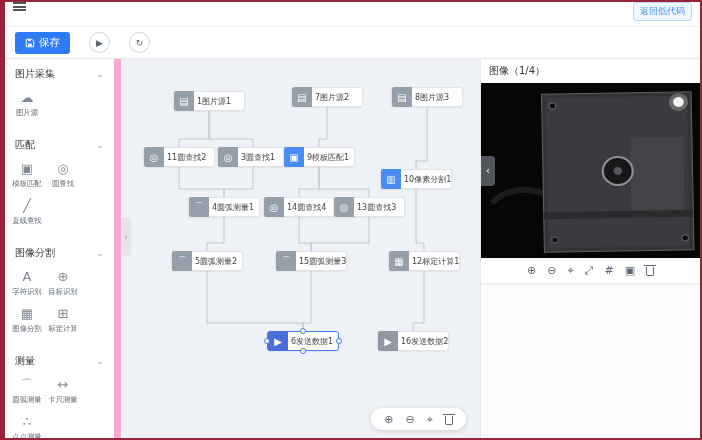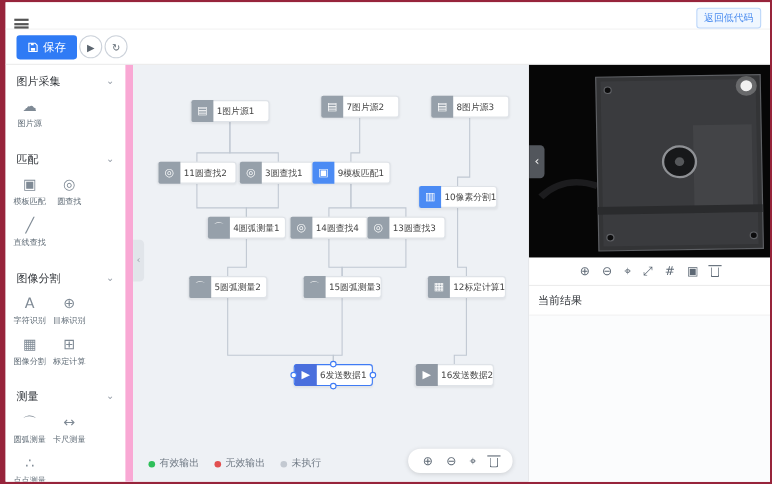--- a/index.html
+++ b/index.html
@@ -3,29 +3,29 @@
 <meta charset="utf-8">
 <style>
   *{margin:0;padding:0;box-sizing:border-box}
   html,body{background:#9a9a9a}
   .app{position:relative;width:702px;height:440px;margin:0 auto;background:#fff;
        border:2px solid #97243b;border-left-width:5px;overflow:hidden;
        display:flex;flex-direction:column;
        font-family:"DejaVu Sans","Liberation Sans",sans-serif;color:#333}
 
   
-  .topbar{height:25px;display:flex;align-items:flex-end;justify-content:space-between;
+  .topbar{height:25px;display:flex;align-items:flex-start;justify-content:space-between;
           padding:0 8px;border-bottom:1px solid #efefef;background:#fff}
   .hamburger{width:13px;height:9px;border-top:2px solid #555;border-bottom:2px solid #555;position:relative;cursor:pointer}
   .hamburger::after{content:"";position:absolute;left:0;right:0;top:2px;height:2px;background:#555}
   .back-btn{font-size:9px;color:#4c8df0;background:#f0f7ff;border:1px solid #bcd6fa;border-radius:3px;
             padding:2px 6px;max-width:62px;white-space:nowrap;overflow:hidden;text-overflow:ellipsis;cursor:pointer}
 
   
-  .toolbar{height:32px;display:flex;align-items:center;gap:2px;padding:0 10px;border-bottom:1px solid #e9e9e9;background:#fff}
+  .toolbar{height:32px;display:flex;align-items:center;gap:19px;padding:0 10px;border-bottom:1px solid #e9e9e9;background:#fff}
   .save-btn{display:flex;align-items:center;gap:4px;background:#2f7bf5;color:#fff;font-size:10.5px;
             padding:4px 10px;border:none;border-radius:3px;cursor:pointer}
   .run-btn{width:21px;height:21px;border-radius:50%;border:1px solid #ccd2da;background:#fff;color:#5c6670;
            font-size:9px;display:flex;align-items:center;justify-content:center;cursor:pointer}
 
   .body{flex:1;display:flex;min-height:0}
 
   
   .sidebar{width:116px;border-right:7px solid #f9a8d4;background:#fff;overflow:hidden;padding-top:2px}
   .sec-h{display:flex;justify-content:space-between;align-items:center;padding:6px 10px;font-size:10px;color:#2f3338;cursor:pointer}
@@ -251,45 +251,32 @@
             <span class="handle h-b"></span>
             <span class="handle h-l"></span>
             <span class="handle h-r"></span>
           </div>
           <div class="node" style="left: 256px; top: 272px;">
             <span class="nicon" style="background: rgb(143, 152, 163);">▶</span>
             <span class="nlabel">16发送数据2</span>
           </div>
         </div>
       <div class="collapse-tab">‹</div>
-      <div class="legend" id="legend">
-          <span class="leg">
-            <span class="dot" style="background: rgb(47, 191, 90);"></span>
-            <span>有效输出</span>
-          </span>
-          <span class="leg">
-            <span class="dot" style="background: rgb(226, 80, 80);"></span>
-            <span>无效输出</span>
-          </span>
-          <span class="leg">
-            <span class="dot" style="background: rgb(195, 201, 209);"></span>
-            <span>未执行</span>
-          </span>
-        </div>
       <div class="canvas-toolbar" id="canvasToolbar">
           <span class="ticon">⊕</span>
           <span class="ticon">⊖</span>
           <span class="ticon">⌖</span>
           <span class="ticon">
             <span class="trash"></span>
           </span>
         </div>
     </div>
 
     <div class="right">
+      <div class="right-header">图像（1/4）</div>
       <div class="viewer">
         <svg viewBox="0 0 205 175" preserveAspectRatio="none">
           <rect width="205" height="175" fill="#060606"></rect>
           <path d="M10 120 Q30 100 58 110" stroke="#1c1c1e" stroke-width="6" fill="none"></path>
           <g transform="rotate(-1 128 88)">
             <rect x="58" y="10" width="140" height="158" fill="#333436" stroke="#5d5f63"></rect>
             <rect x="62" y="14" width="132" height="150" fill="#3a3b3e"></rect>
             <rect x="140" y="55" width="50" height="80" fill="#434447"></rect>
             <rect x="58" y="128" width="140" height="7" fill="#2a2b2d"></rect>
             <circle cx="128" cy="88" r="14" fill="#17181a" stroke="#8e9094" stroke-width="2"></circle>
@@ -307,18 +294,17 @@
           <span class="ticon">⊕</span>
           <span class="ticon">⊖</span>
           <span class="ticon">⌖</span>
           <span class="ticon">⤢</span>
           <span class="ticon">#</span>
           <span class="ticon">▣</span>
           <span class="ticon">
             <span class="trash"></span>
           </span>
         </div>
-      <div class="result-header">当前结果</div>
       <div class="result-area"></div>
     </div>
 
   </div>
 </div>
 
 </body></html>

